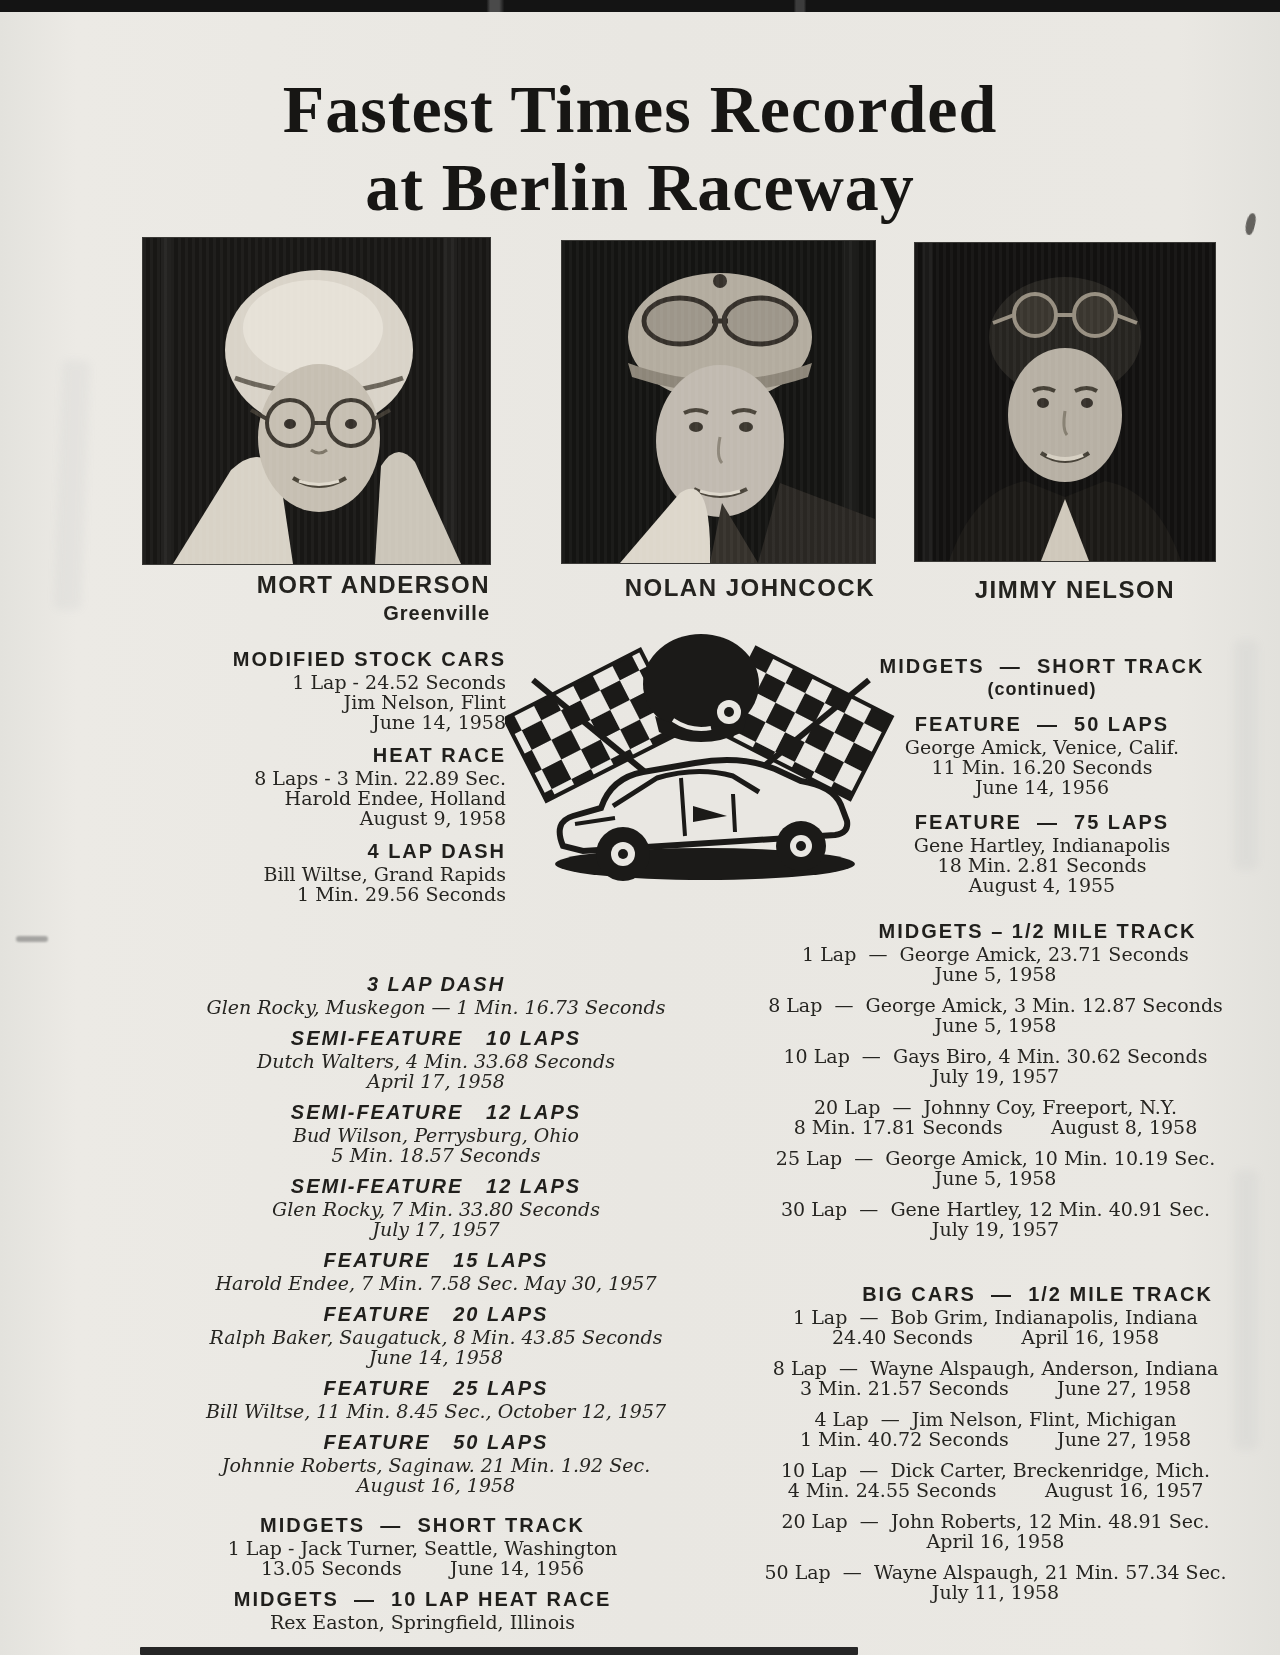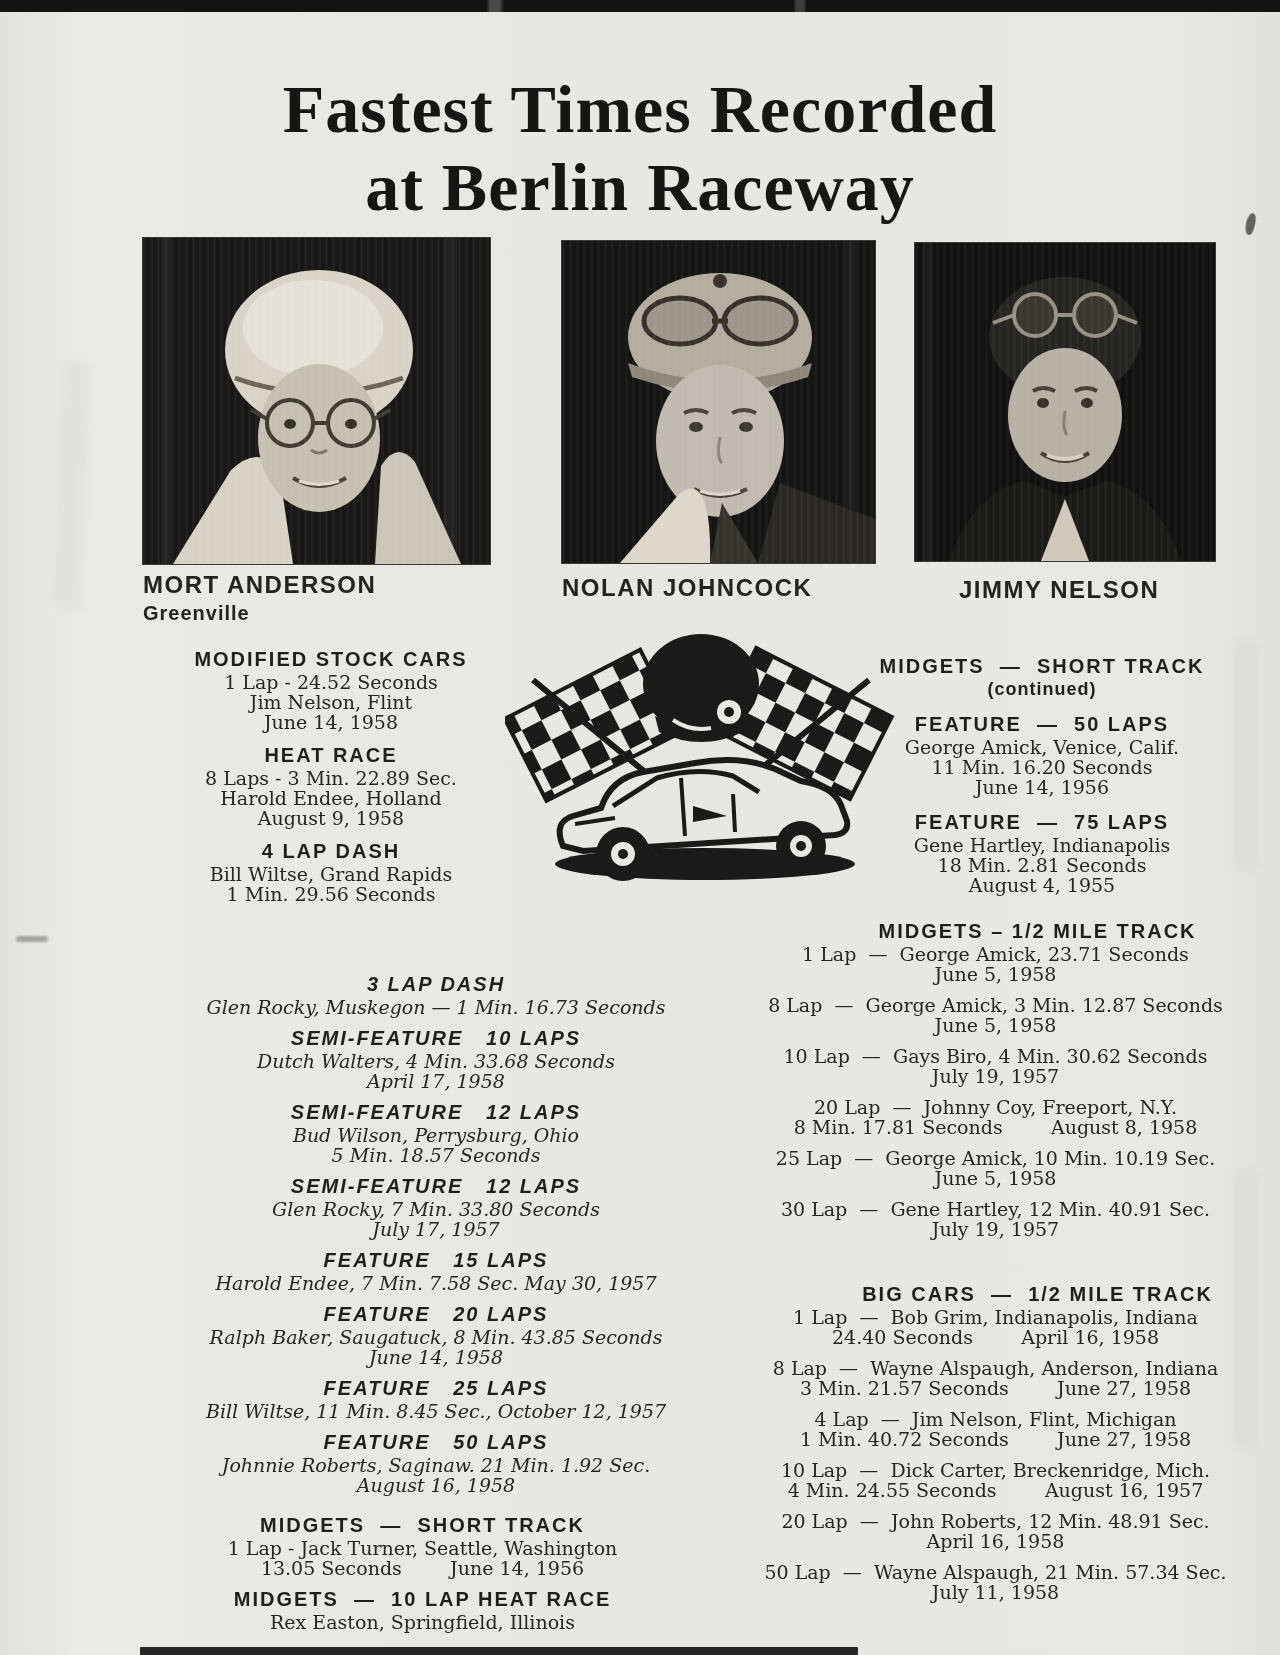--- a/index.html
+++ b/index.html
@@ -17,33 +17,33 @@
     letter-spacing:1px; color:#171614; }
 
   .photo { position:absolute; background:#181715; box-shadow:0 0 0 1px #3a3936; }
   .photo svg { display:block; width:100%; height:100%; }
   .photo::after { content:""; position:absolute; inset:0; pointer-events:none;
     background:repeating-linear-gradient(90deg, rgba(255,255,255,.035) 0 3px, transparent 3px 7px); }
   .photo1 { left:143px; top:238px; width:347px; height:326px; }
   .photo2 { left:562px; top:241px; width:313px; height:322px; }
   .photo3 { left:915px; top:243px; width:300px; height:318px; }
 
-  .caption { position:absolute; text-align:left; font-family:"Liberation Sans", sans-serif;
+  .caption { position:absolute; text-align:right; font-family:"Liberation Sans", sans-serif;
     font-weight:bold; color:#24231f; }
   .cap1 { left:143px; top:572px; width:347px; }
   .cap2 { left:562px; top:575px; width:313px; }
-  .cap3 { left:959px; top:577px; width:300px; }
+  .cap3 { left:875px; top:577px; width:300px; }
   .cap-name { font-size:24px; line-height:26px; letter-spacing:1.5px; }
   .cap-sub { font-size:20px; line-height:22px; margin-top:4px; letter-spacing:1px; }
 
   .clipart { position:absolute; left:505px; top:628px; width:392px; height:258px; }
   .clipart svg { display:block; width:100%; height:100%; }
 
   .col { position:absolute; text-align:center; }
-  .colA { left:140px; top:648px; width:382px; }
+  .colA { left:124px; top:648px; width:382px;text-align:right; }
   .colB { left:147px; top:973px; width:578px;font-style:italic; }
   .colC { left:150px; top:1514px; width:545px; }
   .colR1 { left:858px; top:655px; width:368px; }
   .colR2 { left:733px; top:920px; width:525px; }
   .colR3 { left:733px; top:1283px; width:525px; }
 
   .sec { margin:0 0 12px 0; }
   .colB .sec { margin-bottom:10px; }
   .colC .sec { margin-bottom:10px; }
   .colR1 .sec { margin-bottom:14px; }

